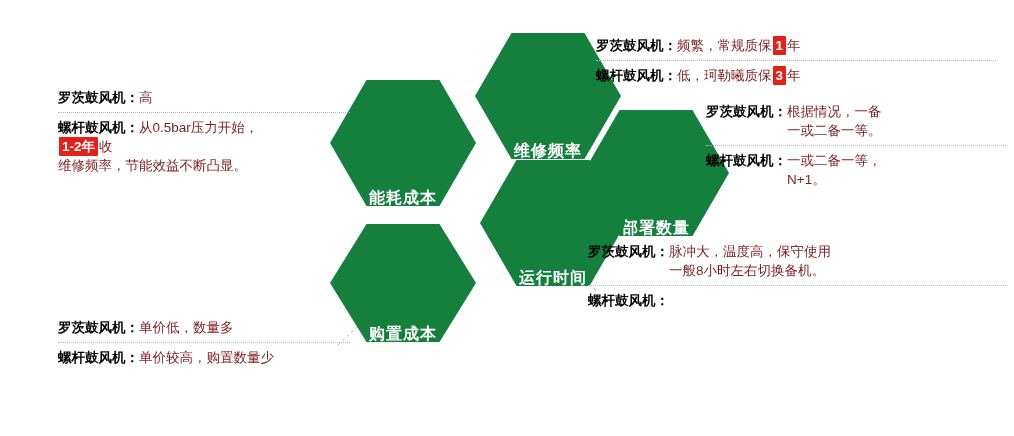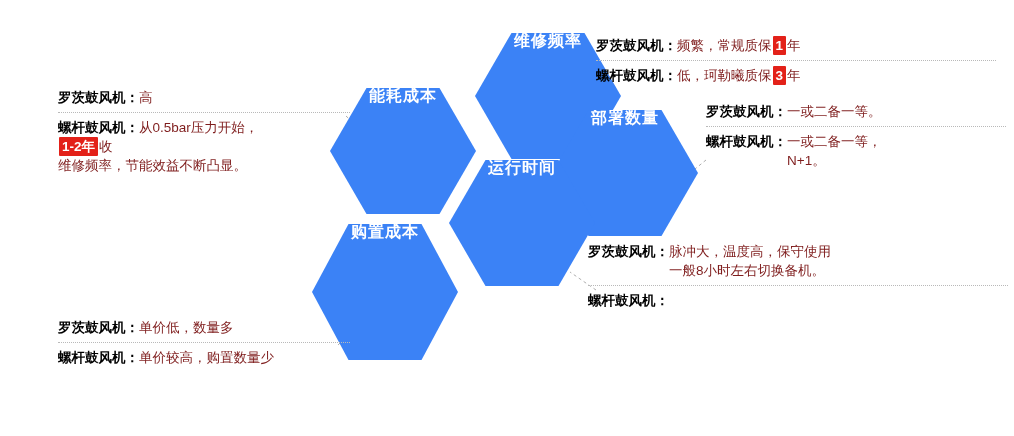--- a/index.html
+++ b/index.html
@@ -9,40 +9,40 @@
     font-family:"Liberation Sans","DejaVu Sans",sans-serif;
     overflow:hidden;
     position:relative;
   }
   #stage{position:absolute;left:0;top:0;width:1014px;height:436px;}
 
   
   .hex-layer{position:absolute;left:0;top:0;width:1014px;height:436px;}
   .hex{
     position:absolute;
-    background:#3b82f6;
+    background:#15803d;
     -webkit-clip-path:polygon(25% 0%,75% 0%,100% 50%,75% 100%,25% 100%,0% 50%);
     clip-path:polygon(25% 0%,75% 0%,100% 50%,75% 100%,25% 100%,0% 50%);
-    display:flex;align-items:flex-start;justify-content:center;
+    display:flex;align-items:flex-end;justify-content:center;
   }
   .hex span{
     color:#ffffff;
     font-size:16px;
     font-weight:bold;
     letter-spacing:1px;
     line-height:1;
     white-space:nowrap;
   }
 
   
-  .hex-energy   {left:330px; top:88px;  width:146px;height:126px;}
+  .hex-energy   {left:330px; top:80px;  width:146px;height:126px;}
   .hex-maint    {left:475px; top:33px;  width:146px;height:126px;}
-  .hex-deploy   {left:552px; top:110px; width:146px;height:126px;}
-  .hex-runtime  {left:449px; top:160px; width:146px;height:126px;}
-  .hex-purchase {left:312px; top:224px; width:146px;height:136px;}
+  .hex-deploy   {left:583px; top:110px; width:146px;height:126px;}
+  .hex-runtime  {left:480px; top:160px; width:146px;height:126px;}
+  .hex-purchase {left:330px; top:224px; width:146px;height:118px;}
 
   
   .ann{position:absolute;}
   .ann .row{
     display:flex;
     font-size:13.5px;
     line-height:19px;
     white-space:nowrap;
   }
   .ann .key{
@@ -169,20 +169,21 @@
       <span class="val">低，珂勒曦质保</span>
       <span class="hl">3</span>
       <span class="val">年</span>
     </div>
   </div>
 
   <div class="ann ann-deploy">
     <div class="row">
       <span class="key">罗茨鼓风机：</span>
       <span class="val">
+        <span class="ln">根据情况，一备</span>
         <span class="ln">一或二备一等。</span>
       </span>
     </div>
     <div class="rule"></div>
     <div class="row">
       <span class="key">螺杆鼓风机：</span>
       <span class="val">
         <span class="ln">一或二备一等，</span>
         <span class="ln">N+1。</span>
       </span>

